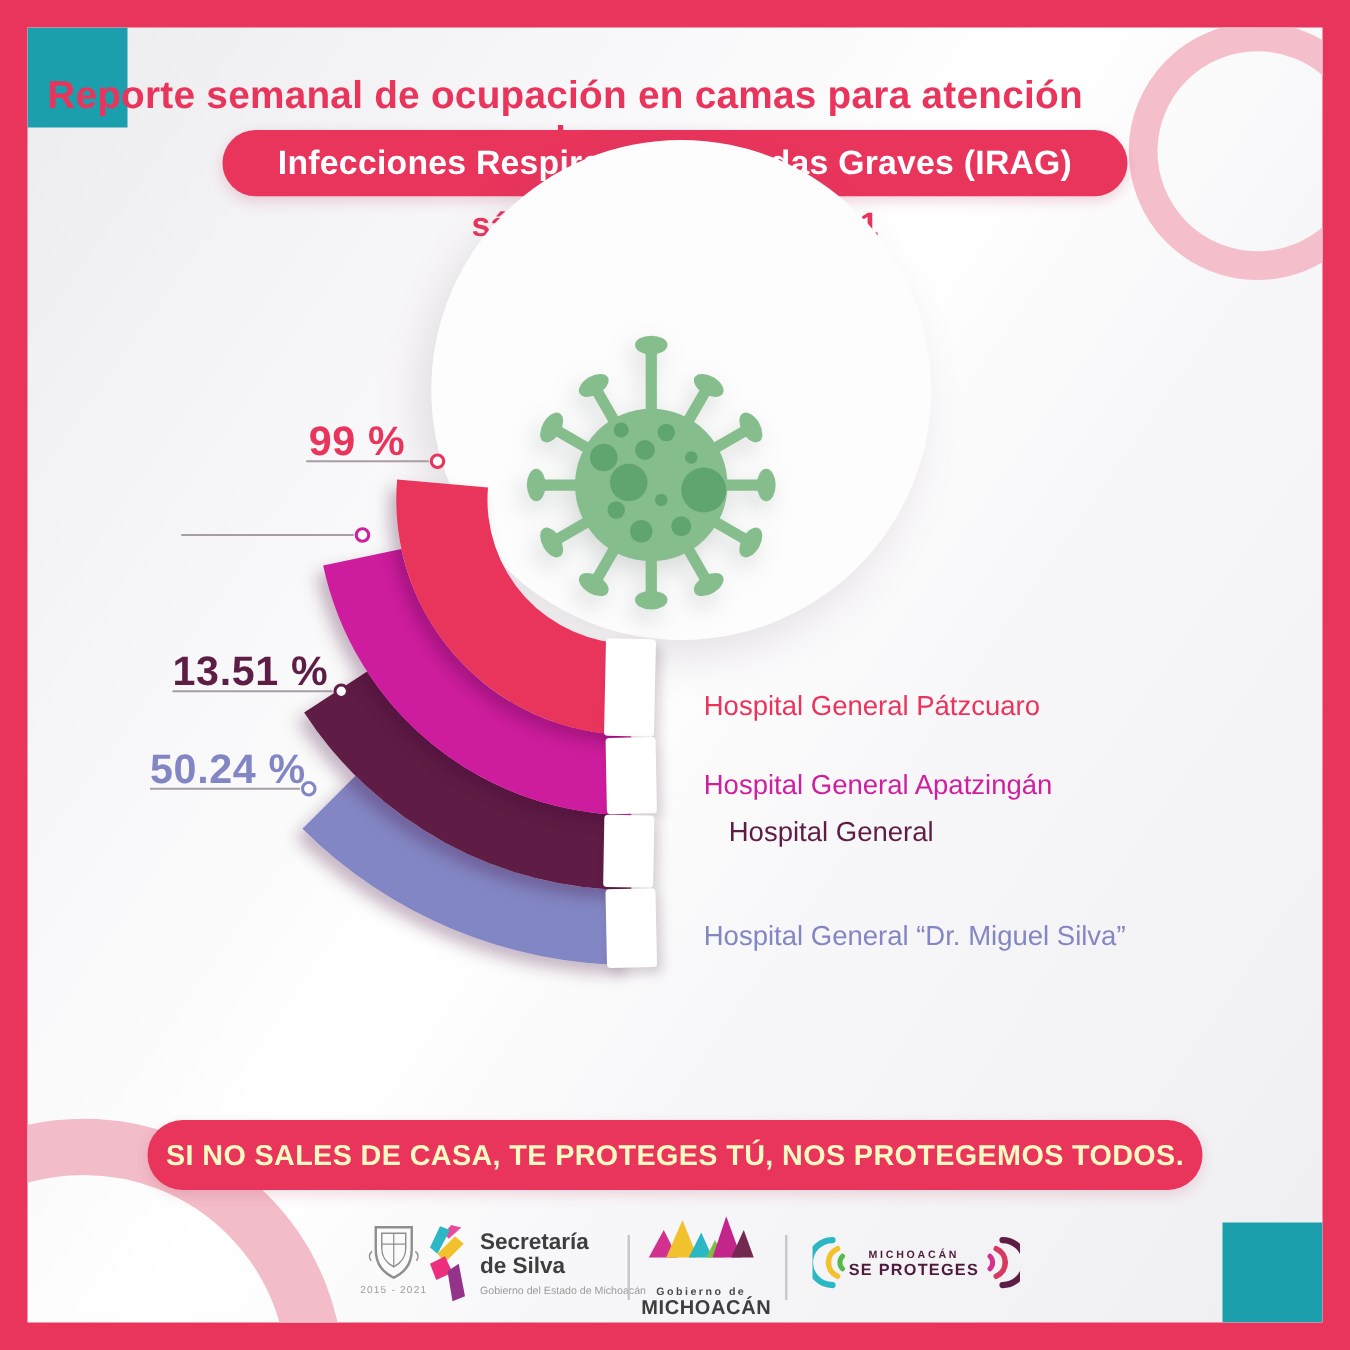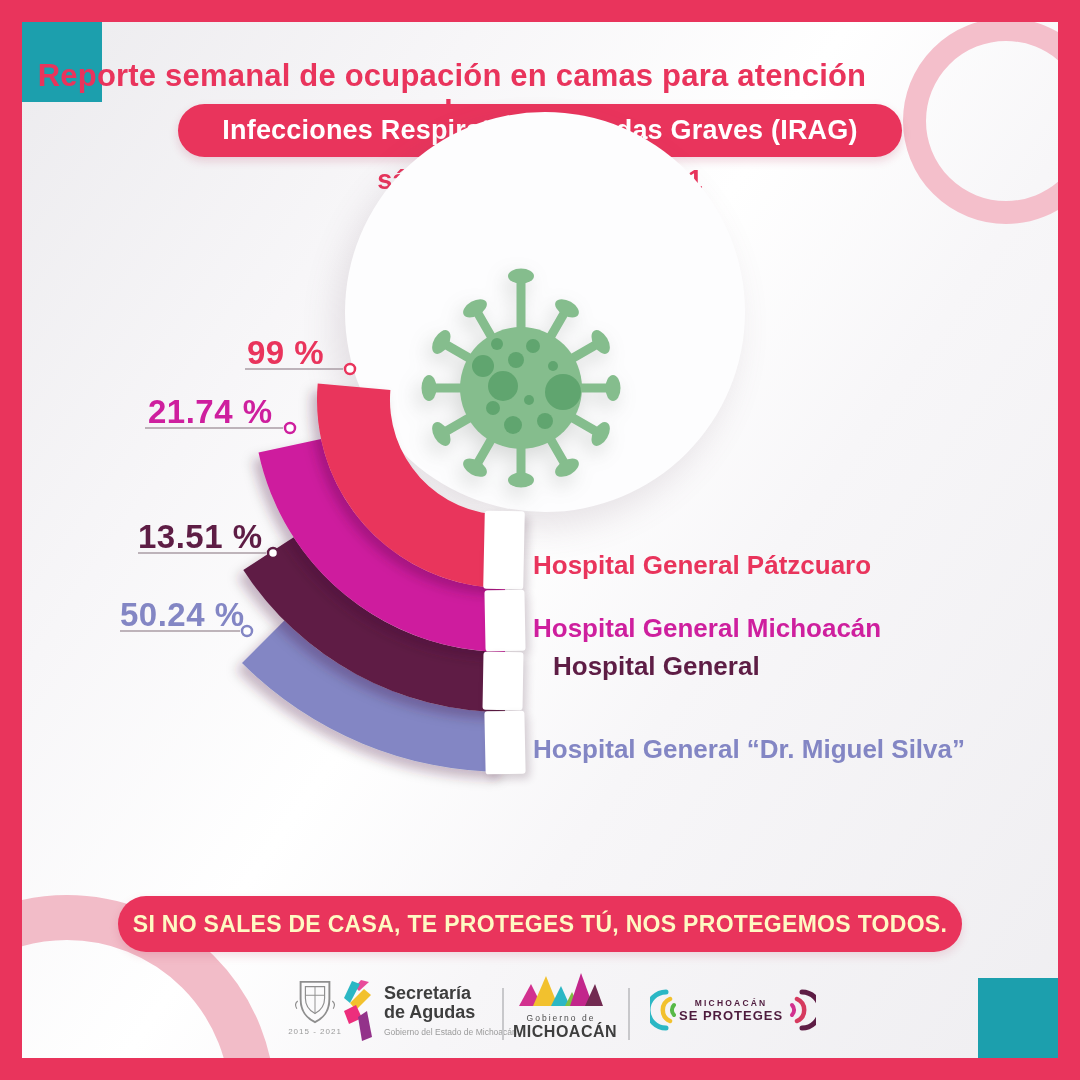--- a/index.html
+++ b/index.html
@@ -27,34 +27,34 @@
   
   .pct{position:absolute;font-size:33px;font-weight:700;letter-spacing:.5px;white-space:nowrap;}
   .pct0{left:225px;top:312px;} .pct1{left:126px;top:371px;} .pct2{left:116px;top:496px;} .pct3{left:98px;top:574px;}
   
   .card{position:absolute;width:40px;background:#fff;border-radius:3px;box-shadow:4px 5px 9px rgba(60,25,50,.20);}
   .card1{left:462px;top:489px;height:78px;transform:rotate(1.2deg);}
   .card2{left:463px;top:568px;height:61px;transform:rotate(-1.1deg);}
   .card3{left:461px;top:630px;height:58px;transform:rotate(1deg);}
   .card4{left:463px;top:689px;height:63px;transform:rotate(-1.2deg);}
   
-  .hosp{position:absolute;left:511px;font-size:26px;font-weight:700;white-space:nowrap;line-height:28px;}
+  .hosp{position:absolute;left:541px;font-size:22px;font-weight:400;white-space:nowrap;line-height:28px;}
   .hosp0{top:529px;} .hosp1{top:592px;} .hosp2{top:630px;} .hosp3{top:713px;}
   
   .banner{left:96px;top:874px;width:844px;height:56px;background:#E9345C;border-radius:28px;
     display:flex;align-items:center;justify-content:center;box-shadow:0 4px 10px rgba(180,30,70,.15);}
   .banner span{color:#fef9c3;font-size:23px;font-weight:700;letter-spacing:.3px;white-space:nowrap;}
   
   .years{left:252px;top:1005px;width:82px;text-align:center;font-size:8px;color:#9B9B9B;letter-spacing:1px;}
   .sec-block{left:362px;top:962px;}
   .sec-title{font-size:18px;line-height:19px;font-weight:700;color:#3E3E3E;}
   .sec-sub{margin-top:5px;font-size:8.5px;color:#9B9B9B;}
   .divider{width:1.5px;height:52px;background:#C8C8CB;top:966px;}
   .gob-block{left:491px;top:950px;width:96px;text-align:center;}
-  .gob-top{font-size:8.5px;font-weight:400;color:#4A4A4A;letter-spacing:2px;margin-top:1px;}
+  .gob-top{font-size:8.5px;font-weight:700;color:#4A4A4A;letter-spacing:2px;margin-top:15px;}
   .gob-name{font-size:16px;font-weight:700;color:#3E3E3E;letter-spacing:.5px;}
   .esc-block{left:628px;top:966px;display:flex;align-items:center;gap:3px;}
   .esc-text{text-align:center;color:#4E1B3D;}
   .esc-l1{font-size:8.5px;font-weight:700;letter-spacing:2.2px;}
   .esc-l2{font-size:13px;font-weight:700;letter-spacing:1px;}
 </style>
 </head>
 <body>
 
 <div class="frame">
@@ -154,31 +154,30 @@
           <line x1="123" y1="406" x2="261" y2="406" stroke="#AA9CA4" stroke-width="1.5"></line>
           <circle cx="268" cy="406" r="5" fill="#fff" stroke="#CE1F9E" stroke-width="2.5"></circle>
           <line x1="116" y1="531" x2="244" y2="531" stroke="#AA9CA4" stroke-width="1.5"></line>
           <circle cx="251" cy="531" r="5" fill="#fff" stroke="#5E1D45" stroke-width="2.5"></circle>
           <line x1="98" y1="609" x2="218" y2="609" stroke="#AA9CA4" stroke-width="1.5"></line>
           <circle cx="225" cy="609" r="5" fill="#fff" stroke="#8386C4" stroke-width="2.5"></circle>
         </g>
     </svg>
 
     <div class="pct pct0" style="color: rgb(233, 52, 92);">99 %</div>
-    <div class="pct pct1" style="color: rgb(206, 31, 158);">21.74 %</div>
     <div class="pct pct2" style="color: rgb(94, 29, 69); text-align: center;">13.51 %</div>
     <div class="pct pct3" style="color: rgb(131, 134, 196);">50.24 %</div>
 
     <div class="card card1"></div>
     <div class="card card2"></div>
     <div class="card card3"></div>
     <div class="card card4"></div>
 
     <div class="hosp hosp0" style="color: rgb(233, 52, 92);">Hospital General Pátzcuaro</div>
-    <div class="hosp hosp1" style="color: rgb(206, 31, 158);">Hospital General Michoacán</div>
+    <div class="hosp hosp1" style="color: rgb(206, 31, 158);">Hospital General Apatzingán</div>
     <div class="hosp hosp2" style="color: rgb(94, 29, 69); margin-left: 20px;">
       <span>Hospital General</span><br>
     </div>
     <div class="hosp hosp3" style="color: rgb(131, 134, 196);">Hospital General “Dr. Miguel Silva”</div>
 
     <div class="abs banner">
       <span>SI NO SALES DE CASA, TE PROTEGES TÚ, NOS PROTEGEMOS TODOS.</span>
     </div>
 
     <svg class="abs" style="left:270px;top:956px;width:46px;height:48px;" viewBox="0 0 46 50">
@@ -193,21 +192,21 @@
     <svg class="abs" style="left:322px;top:958px;width:28px;height:62px;" viewBox="0 0 28 62">
       <polygon points="17,0 25,2 15,11 11,7" fill="#E84B9A"></polygon>
       <polygon points="8,1 16,4 6,23 0,18" fill="#2BB7C4"></polygon>
       <polygon points="6,23 20,9 27,15 12,30" fill="#F2C12E"></polygon>
       <polygon points="0,31 12,25 18,38 5,44" fill="#ED2E7C"></polygon>
       <polygon points="14,37 23,31 28,57 18,61" fill="#93338A"></polygon>
     </svg>
 
     <div class="abs sec-block">
       <div class="sec-title">Secretaría</div>
-      <div class="sec-title">de Agudas</div>
+      <div class="sec-title">de Silva</div>
       <div class="sec-sub">Gobierno del Estado de Michoacán</div>
     </div>
 
     <div class="abs divider" style="left:480px;"></div>
 
     <div class="abs gob-block">
       <svg style="width:92px;height:36px;" viewBox="0 0 92 36">
         <polygon points="4,34 16,12 27,34" fill="#D2318F"></polygon>
         <polygon points="18,34 31,4 43,34" fill="#F2C12E"></polygon>
         <polygon points="36,34 46,14 55,34" fill="#2BB7C4"></polygon>

